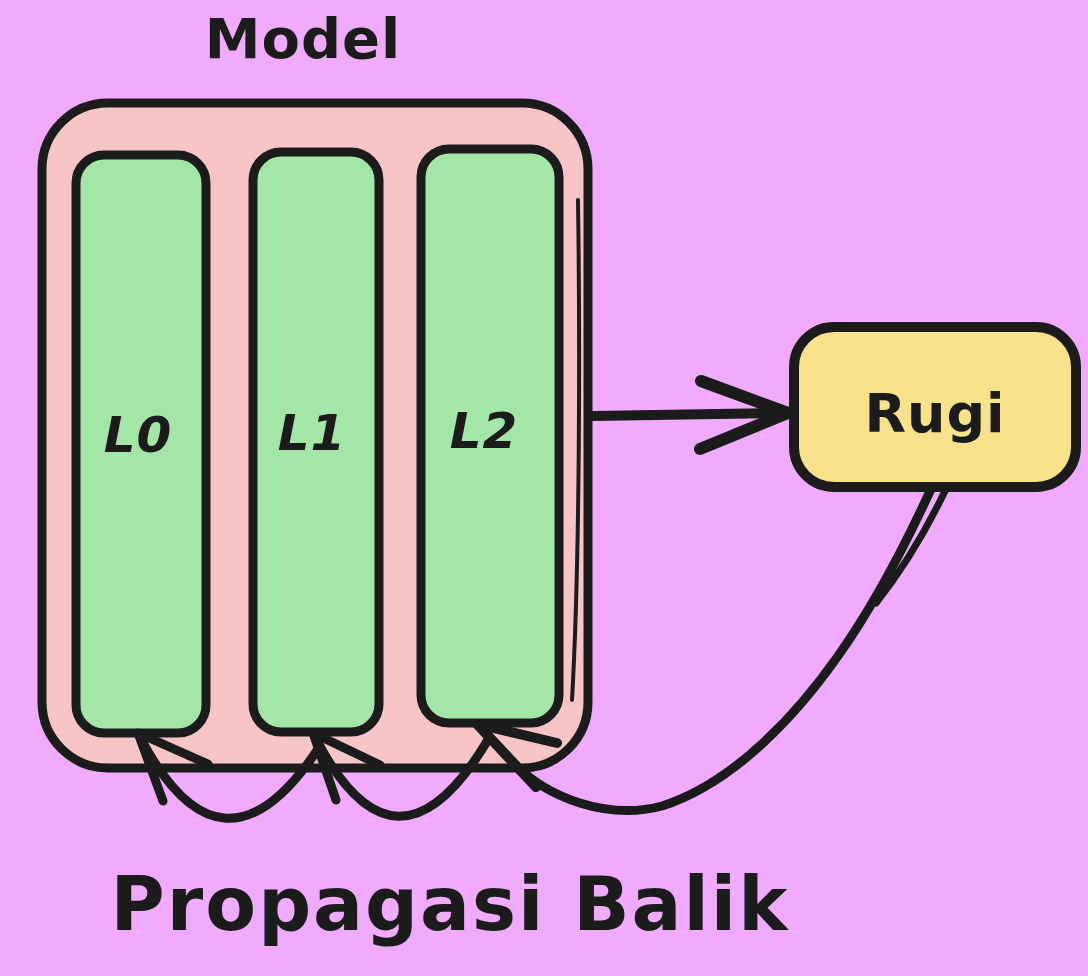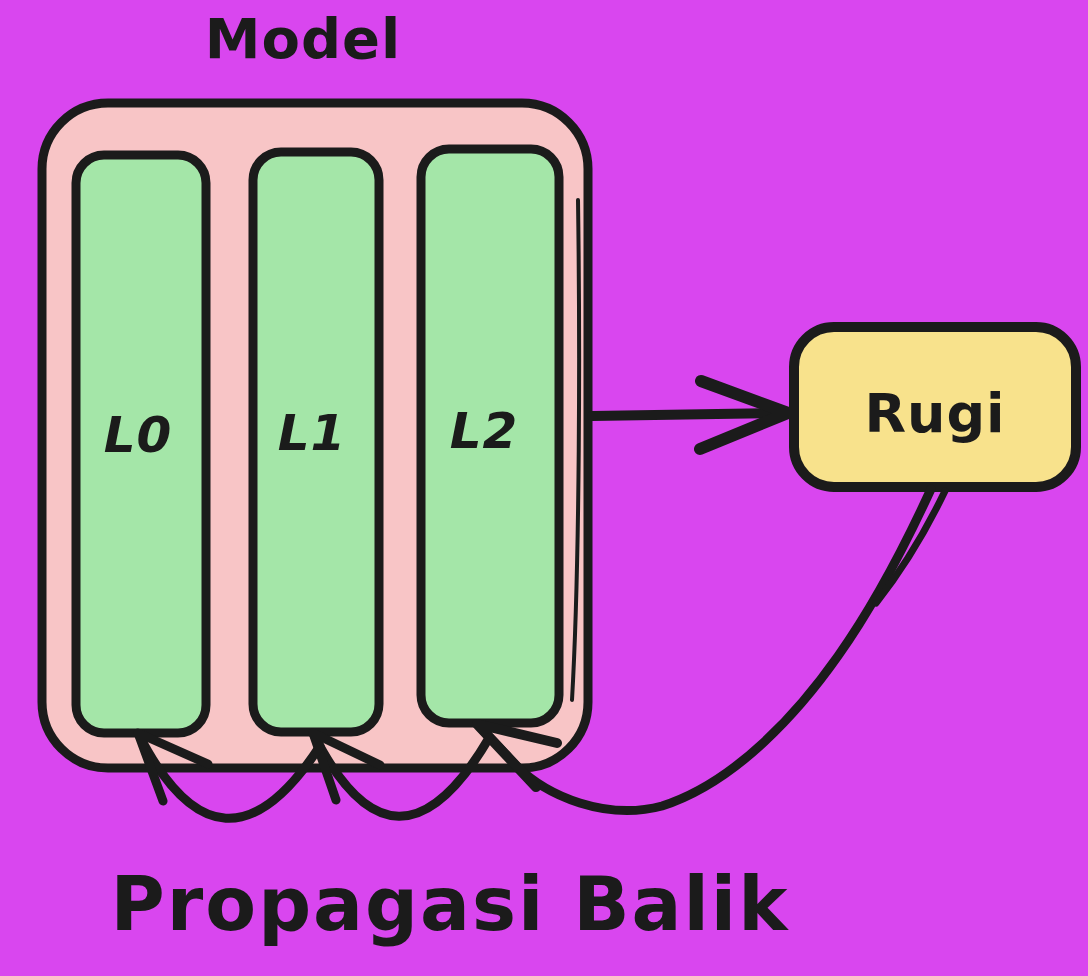--- a/index.html
+++ b/index.html
@@ -4,21 +4,21 @@
 <style>
   html, body {
     margin: 0;
     padding: 0;
     background: #ffffff;
   }
   .stage {
     position: relative;
     width: 1088px;
     height: 976px;
-    background: #d946ef;
+    background: #f0abfc;
     overflow: hidden;
     font-family: "DejaVu Sans", sans-serif;
   }
   svg.diagram {
     position: absolute;
     left: 0;
     top: 0;
   }
   .ink-stroke {
     stroke: #1b1b1b;

